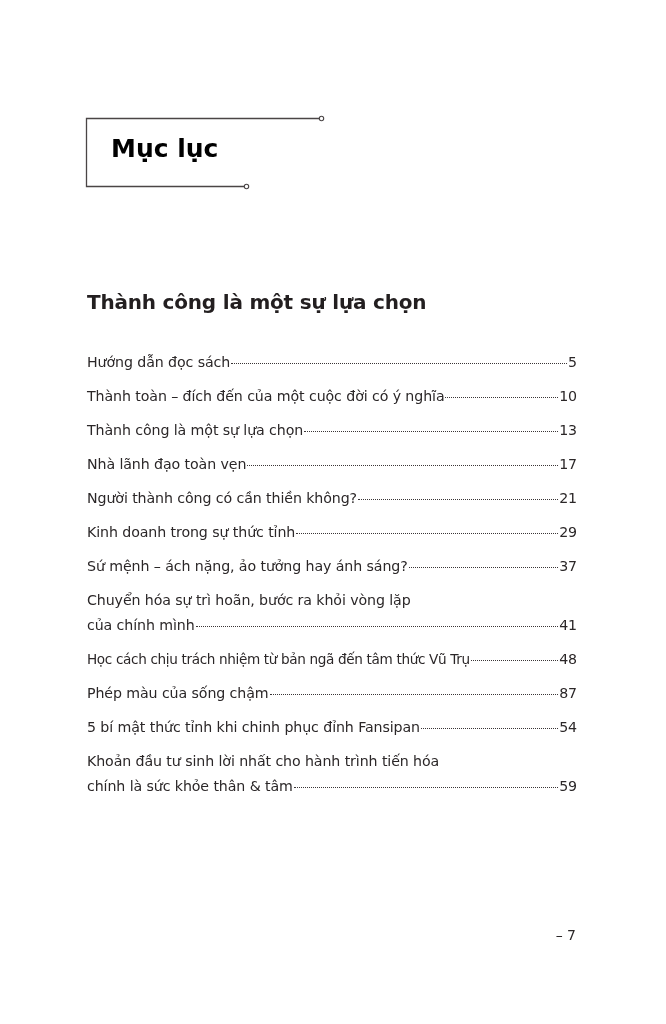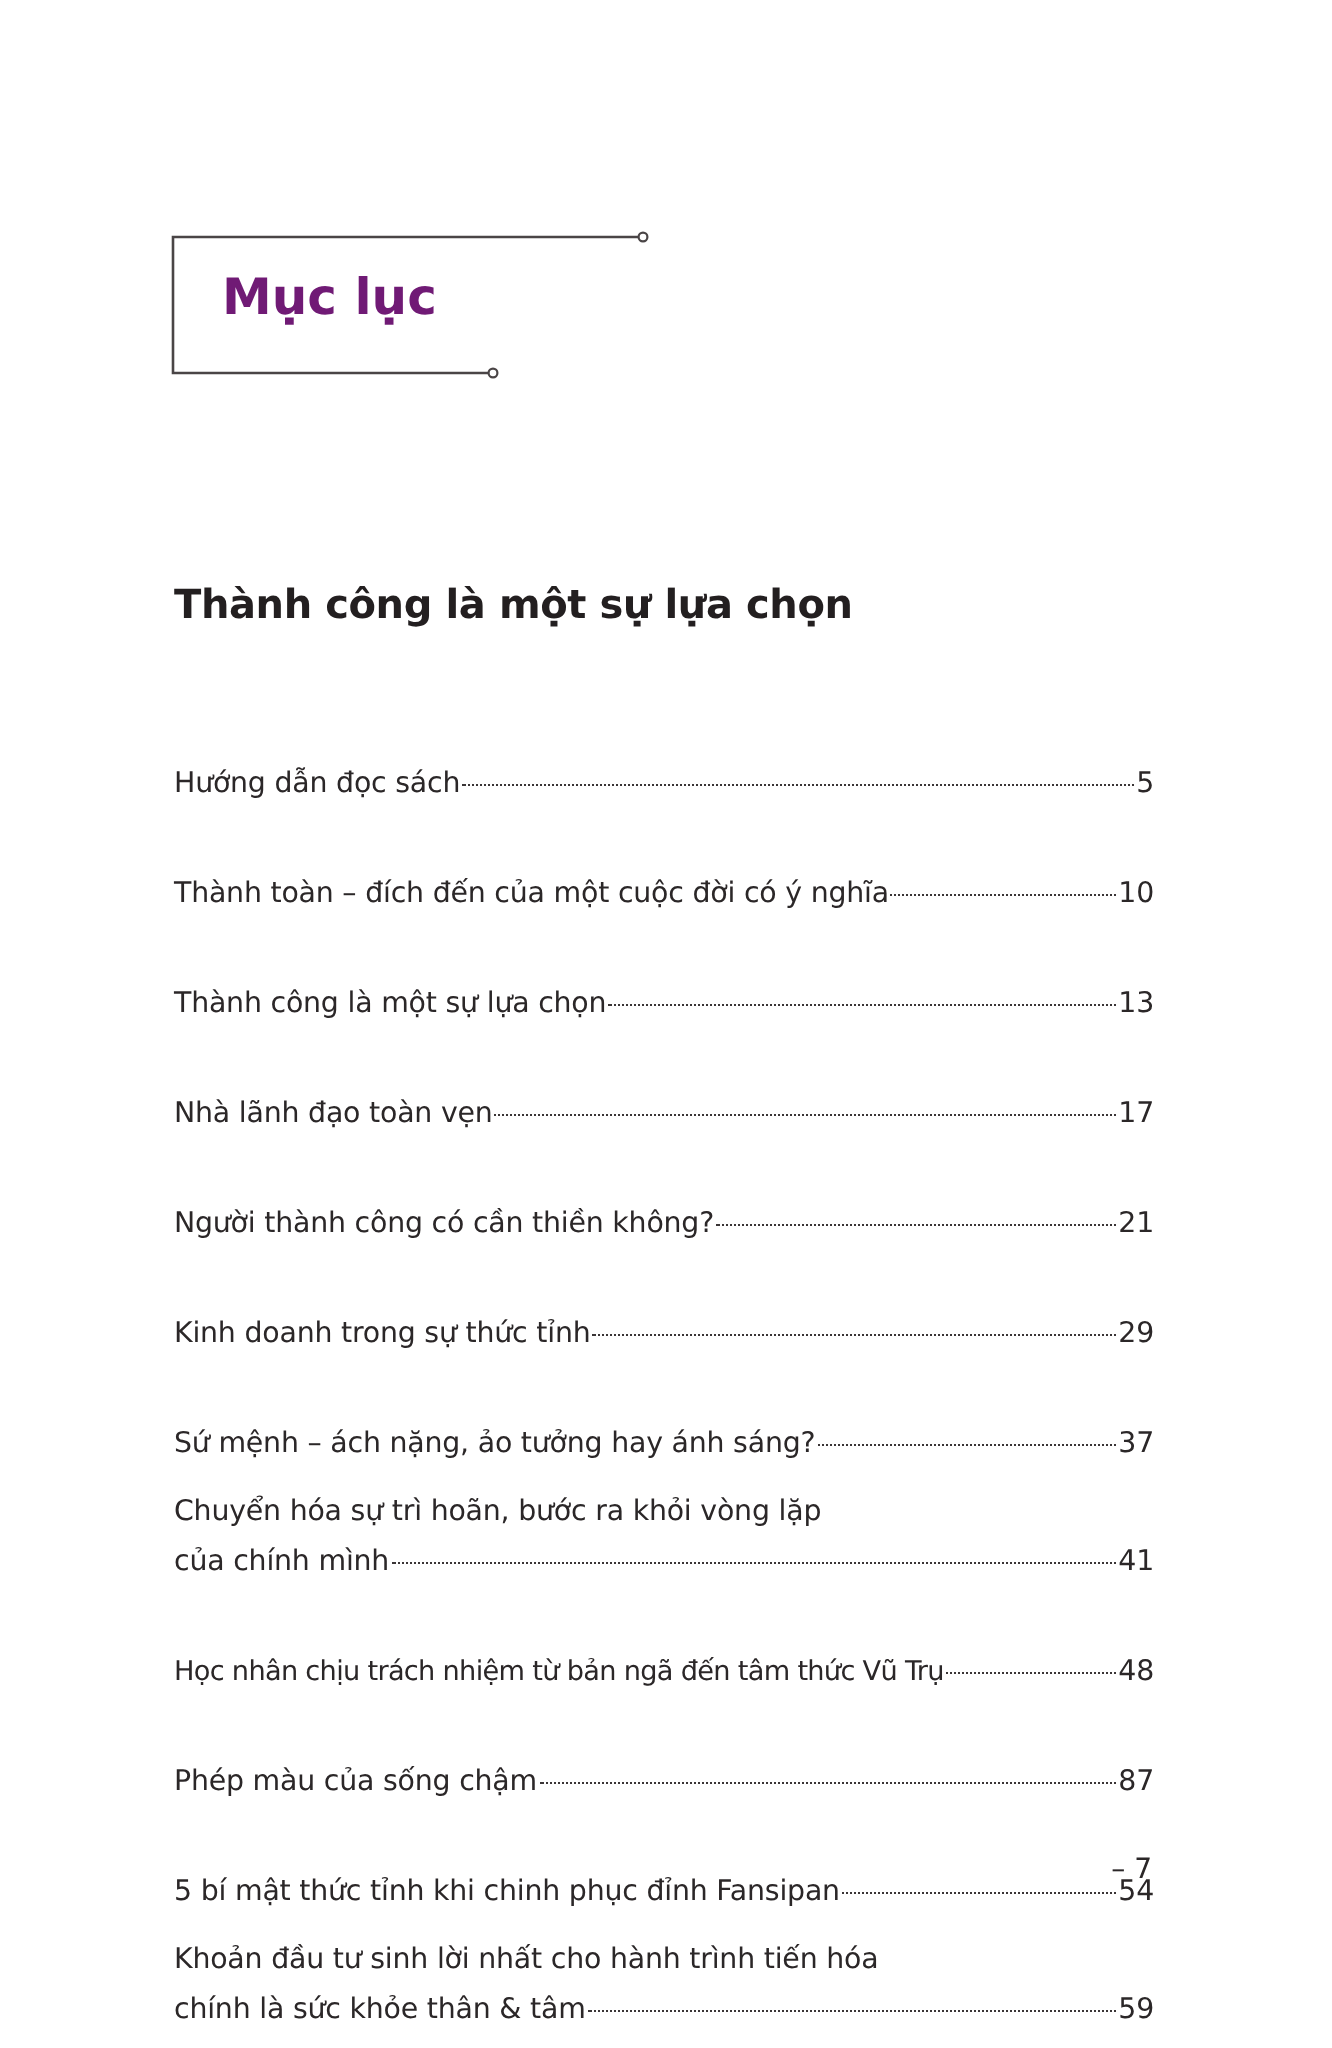--- a/index.html
+++ b/index.html
@@ -6,33 +6,33 @@
     body {
       width: 666px; height: 1024px; background: #ffffff;
       position: relative; overflow: hidden;
       font-family: "DejaVu Sans", sans-serif; color: #231f20;
     }
     .title-box { position: absolute; left: 0; top: 0; width: 666px; height: 220px; }
     .title-box svg { position: absolute; left: 0; top: 0; }
     .toc-title {
       position: absolute; left: 111px; top: 134px;
       font-family: "DejaVu Sans", sans-serif; font-weight: bold;
-      font-size: 25px; color: #701a75; letter-spacing: 0px;
+      font-size: 25px; color: #000000; letter-spacing: 0px;
     }
     .section-heading {
       position: absolute; left: 87px; top: 290px;
       font-family: "DejaVu Sans", sans-serif; font-weight: bold;
       font-size: 20px; color: #231f20; letter-spacing: -0.2px;
     }
     .toc-list { position: absolute; left: 87px; top: 350px; width: 490px; }
     .toc-entry {
       position: relative; font-size: 14.2px; line-height: 25px;
       color: #2b2728; letter-spacing: -0.1px;
     }
-    .toc-entry.single { height: 25px; margin-bottom: 9px; margin-top: 30px; }
+    .toc-entry.single { height: 25px; margin-bottom: 9px; }
     .toc-entry.double { margin-bottom: 9px; }
     .toc-line { display: flex; align-items: baseline; white-space: nowrap; }
     .toc-text { flex: 0 0 auto; }
     .toc-leader {
       flex: 1 1 auto; overflow: hidden; margin: 0 1px;
       border-bottom: 1.3px dotted #3a3536; height: 0; position: relative; top: -3px;
     }
     .toc-page { flex: 0 0 auto; text-align: right; }
     .page-number {
       position: absolute; right: 90px; top: 927px; font-size: 14px; color: #2b2728;
@@ -107,21 +107,21 @@
         <span class="toc-text">Chuyển hóa sự trì hoãn, bước ra khỏi vòng lặp</span>
       </div>
     <div class="toc-line">
         <span class="toc-text">của chính mình</span>
         <span class="toc-leader"></span>
         <span class="toc-page">41</span>
       </div>
   </div>
   <div class="toc-entry single">
     <div class="toc-line">
-        <span class="toc-text" style="font-size:13.6px;letter-spacing:-0.35px">Học nhân chịu trách nhiệm từ bản ngã đến tâm thức Vũ Trụ</span>
+        <span class="toc-text" style="font-size:13.6px;letter-spacing:-0.35px">Học cách chịu trách nhiệm từ bản ngã đến tâm thức Vũ Trụ</span>
         <span class="toc-leader"></span>
         <span class="toc-page">48</span>
       </div>
   </div>
   <div class="toc-entry single">
     <div class="toc-line">
         <span class="toc-text">Phép màu của sống chậm</span>
         <span class="toc-leader"></span>
         <span class="toc-page">87</span>
       </div>

